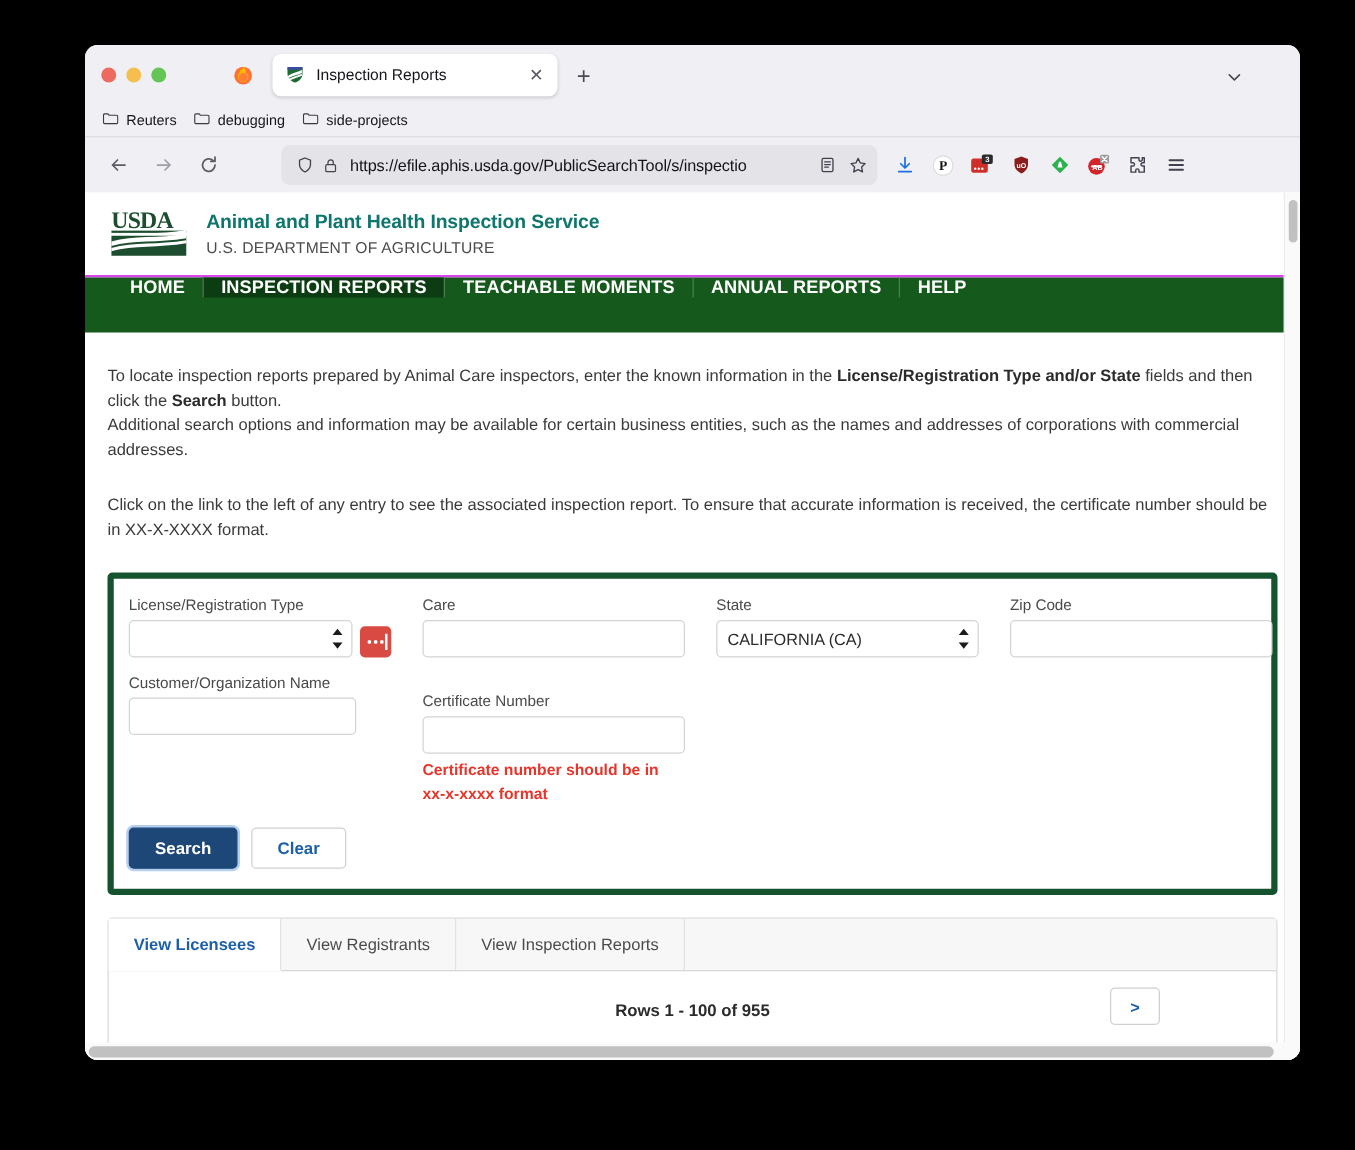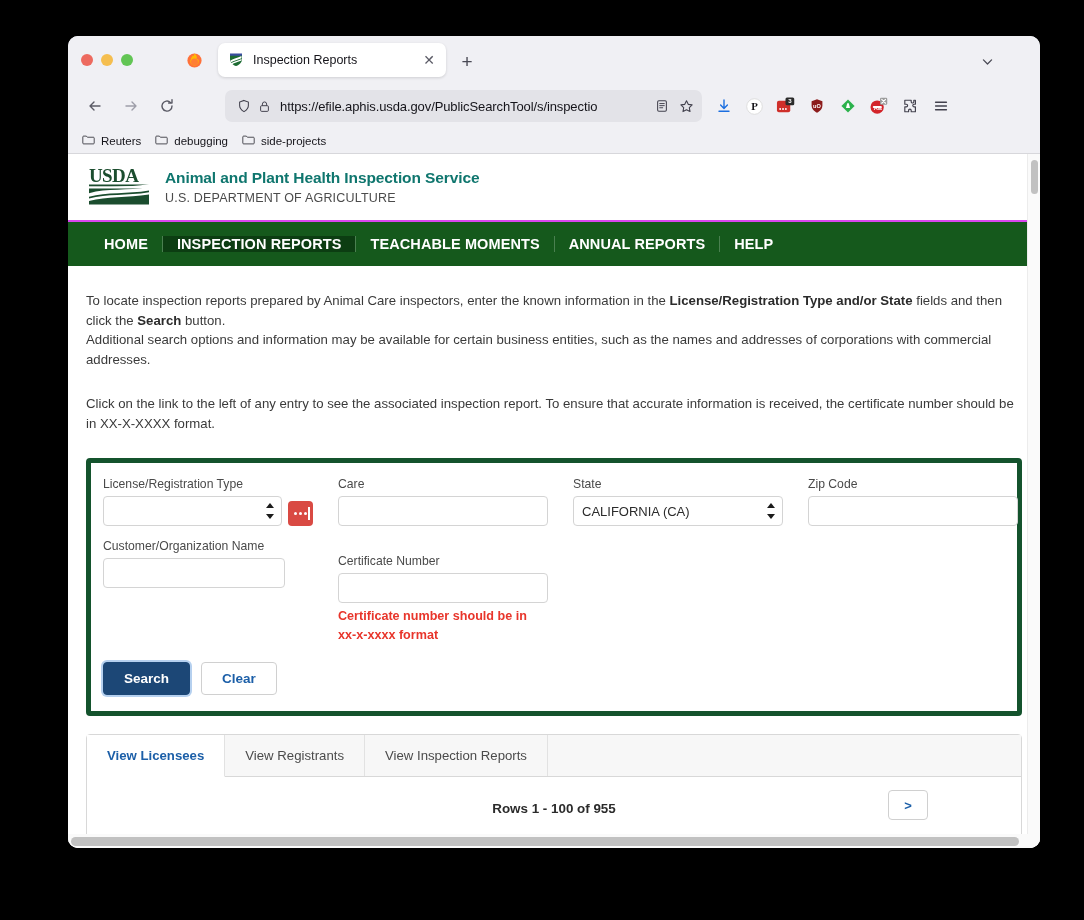--- a/index.html
+++ b/index.html
@@ -144,21 +144,21 @@
     padding-left: 21px;
     border-bottom: 2px solid #d946ef;
   }
   #usda-logo { width: 62px; height: 44px; flex: 0 0 62px; margin-right: 14px; }
   #agency-title { font-size: 15.5px; font-weight: bold; color: #0f766e; letter-spacing: -.1px; }
   #agency-sub { font-size: 12.5px; color: #4b4b4b; margin-top: 4px; letter-spacing: .2px; }
 
   
   #greennav {
     height: 44px; background: #15591c;
-    display: flex; align-items: center;
+    display: flex; align-items: flex-start;
     padding-left: 22px;
   }
   .gn-item {
     display: flex; align-items: center;
     padding: 0 14px;
     color: #ffffff; font-size: 14.5px; font-weight: bold;
     letter-spacing: .1px;
     border-left: 1px solid #4a8050;
   }
   .gn-item:first-child { border-left: none; }
@@ -336,20 +336,47 @@
 
     <div id="newtab">+</div>
 
     <div id="tablist-chevron">
       <svg viewBox="0 0 16 16" width="13" height="13">
           <path d="M3 6l5 5 5-5" fill="none" stroke="#4a4a55" stroke-width="1.6" stroke-linecap="round" stroke-linejoin="round"></path>
         </svg>
     </div>
   </div>
 
+  <div id="bookmarks">
+    <div class="bm">
+      <span>
+        <svg viewBox="0 0 16 14" width="13" height="12">
+            <path d="M1 3.2a1 1 0 0 1 1-1h3.4l1.2 1.4H14a1 1 0 0 1 1 1v6.2a1 1 0 0 1-1 1H2a1 1 0 0 1-1-1z" fill="none" stroke="#3a3a42" stroke-width="1.1" stroke-linejoin="round"></path>
+          </svg>
+      </span>
+      <span class="bm-label">Reuters</span>
+    </div>
+    <div class="bm">
+      <span>
+        <svg viewBox="0 0 16 14" width="13" height="12">
+            <path d="M1 3.2a1 1 0 0 1 1-1h3.4l1.2 1.4H14a1 1 0 0 1 1 1v6.2a1 1 0 0 1-1 1H2a1 1 0 0 1-1-1z" fill="none" stroke="#3a3a42" stroke-width="1.1" stroke-linejoin="round"></path>
+          </svg>
+      </span>
+      <span class="bm-label">debugging</span>
+    </div>
+    <div class="bm">
+      <span>
+        <svg viewBox="0 0 16 14" width="13" height="12">
+            <path d="M1 3.2a1 1 0 0 1 1-1h3.4l1.2 1.4H14a1 1 0 0 1 1 1v6.2a1 1 0 0 1-1 1H2a1 1 0 0 1-1-1z" fill="none" stroke="#3a3a42" stroke-width="1.1" stroke-linejoin="round"></path>
+          </svg>
+      </span>
+      <span class="bm-label">side-projects</span>
+    </div>
+  </div>
+
   <div id="navbar">
     <div class="navbtn" id="nav-back">
       <svg viewBox="0 0 16 16" width="16" height="16">
           <path d="M13 8H3M7 4L3 8l4 4" fill="none" stroke="#5b5b66" stroke-width="1.4" stroke-linecap="round" stroke-linejoin="round"></path>
         </svg>
     </div>
     <div class="navbtn" id="nav-fwd">
       <svg viewBox="0 0 16 16" width="16" height="16">
           <path d="M3 8h10M9 4l4 4-4 4" fill="none" stroke="#9d9da8" stroke-width="1.4" stroke-linecap="round" stroke-linejoin="round"></path>
         </svg>
@@ -433,47 +460,20 @@
       <span class="ext">
         <svg viewBox="0 0 16 16" width="16" height="16">
             <path d="M6 2.2h3.2v1.5a1.3 1.3 0 1 0 2.6 0V2.2h1.6v4h-1.3a1.3 1.3 0 1 0 0 2.6h1.3v4.9H9.2v-1.3a1.3 1.3 0 1 0-2.6 0v1.3H2.8V8.8h1.5a1.3 1.3 0 1 0 0-2.6H2.8V2.2z" fill="none" stroke="#42414d" stroke-width="1.15" stroke-linejoin="round"></path>
           </svg>
       </span>
       <span class="ext">
         <svg viewBox="0 0 16 16" width="16" height="16">
             <path d="M2.6 4.2h10.8M2.6 8h10.8M2.6 11.8h10.8" stroke="#42414d" stroke-width="1.5" stroke-linecap="round"></path>
           </svg>
       </span>
-    </div>
-  </div>
-
-  <div id="bookmarks">
-    <div class="bm">
-      <span>
-        <svg viewBox="0 0 16 14" width="13" height="12">
-            <path d="M1 3.2a1 1 0 0 1 1-1h3.4l1.2 1.4H14a1 1 0 0 1 1 1v6.2a1 1 0 0 1-1 1H2a1 1 0 0 1-1-1z" fill="none" stroke="#3a3a42" stroke-width="1.1" stroke-linejoin="round"></path>
-          </svg>
-      </span>
-      <span class="bm-label">Reuters</span>
-    </div>
-    <div class="bm">
-      <span>
-        <svg viewBox="0 0 16 14" width="13" height="12">
-            <path d="M1 3.2a1 1 0 0 1 1-1h3.4l1.2 1.4H14a1 1 0 0 1 1 1v6.2a1 1 0 0 1-1 1H2a1 1 0 0 1-1-1z" fill="none" stroke="#3a3a42" stroke-width="1.1" stroke-linejoin="round"></path>
-          </svg>
-      </span>
-      <span class="bm-label">debugging</span>
-    </div>
-    <div class="bm">
-      <span>
-        <svg viewBox="0 0 16 14" width="13" height="12">
-            <path d="M1 3.2a1 1 0 0 1 1-1h3.4l1.2 1.4H14a1 1 0 0 1 1 1v6.2a1 1 0 0 1-1 1H2a1 1 0 0 1-1-1z" fill="none" stroke="#3a3a42" stroke-width="1.1" stroke-linejoin="round"></path>
-          </svg>
-      </span>
-      <span class="bm-label">side-projects</span>
     </div>
   </div>
 
   <div id="viewport">
 
     <div id="masthead">
       <span id="usda-logo">
         <svg viewBox="0 0 62 44" width="62" height="44">
           <text x="0" y="17" font-family="Liberation Serif, serif" font-size="19" font-weight="bold" fill="#1b4d2e" letter-spacing="-0.6">USDA</text>
           <rect x="0" y="19.5" width="60" height="1.8" fill="#1b4d2e"></rect>

